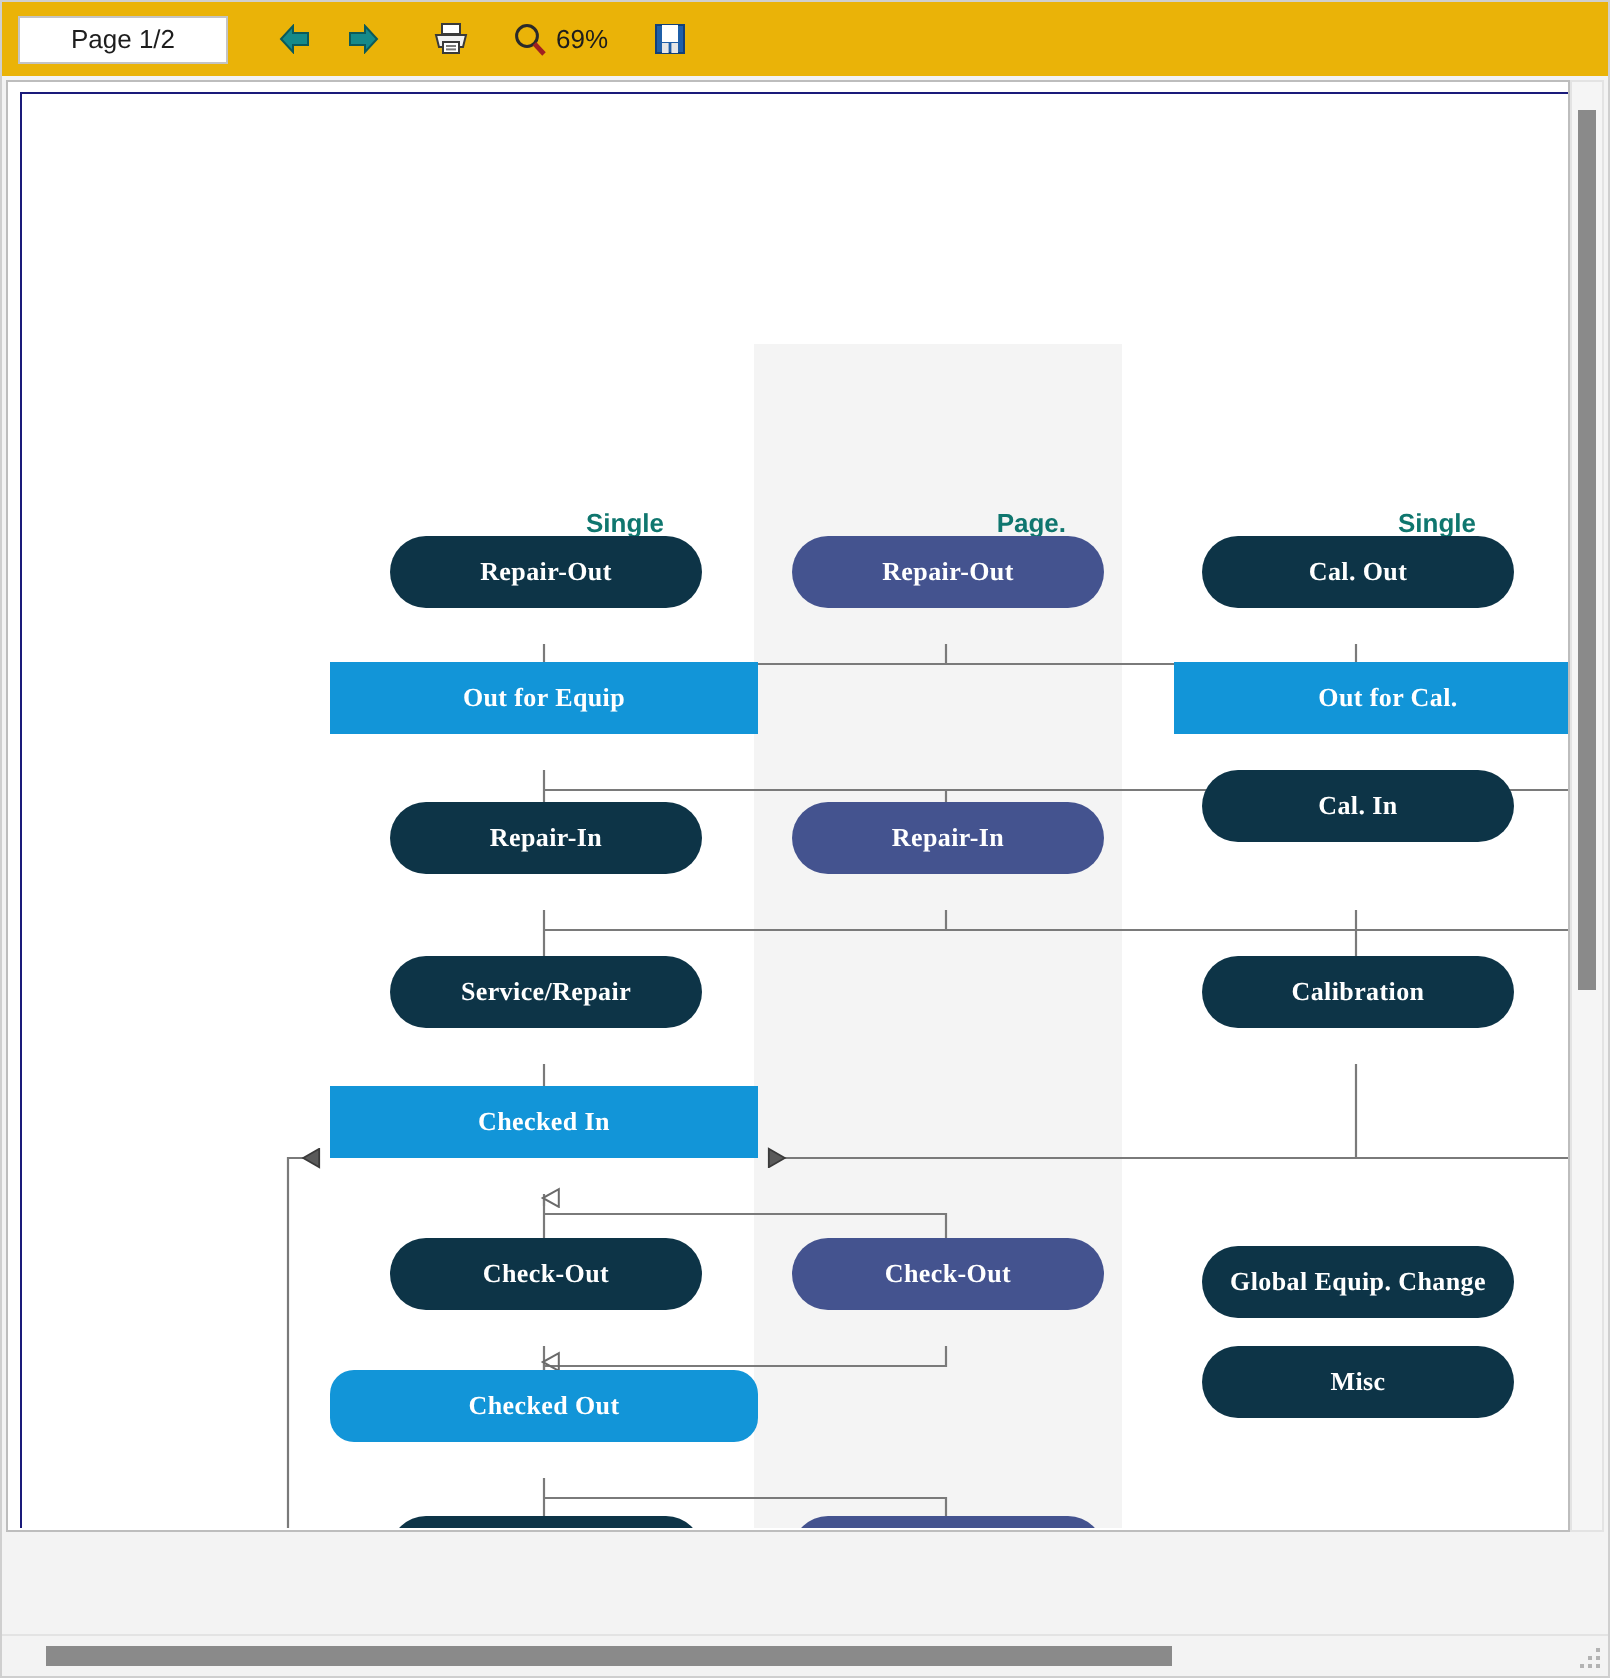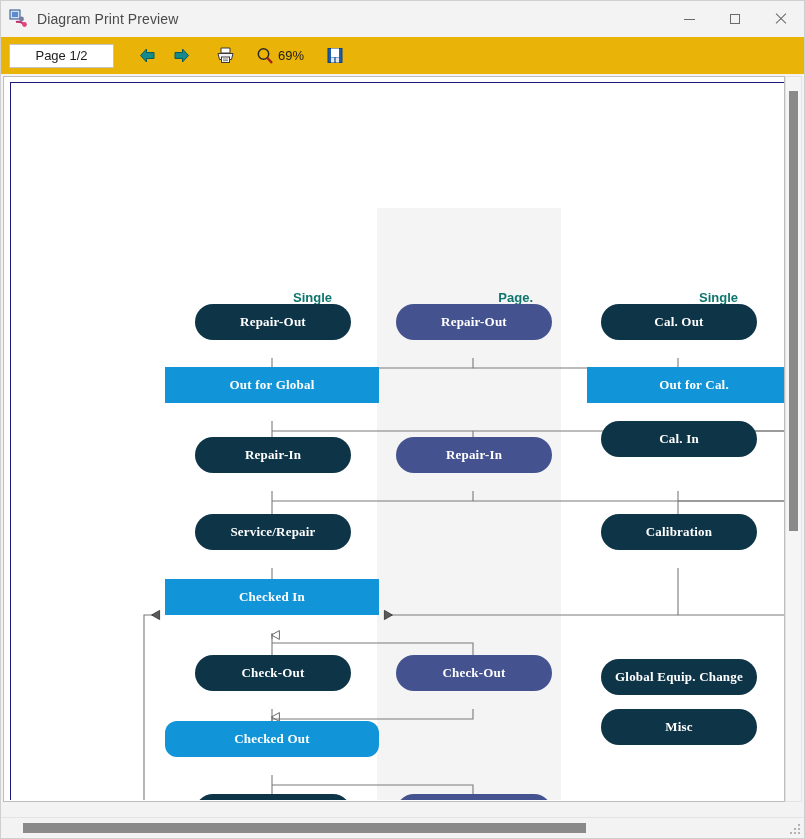--- a/index.html
+++ b/index.html
@@ -164,43 +164,20 @@
   }
   #resize-grip i{
     position:absolute;width:2px;height:2px;background:#b3b3b3;display:block;
   }
 </style>
 </head>
 <body>
 
 <div id="window">
 
-  <div id="titlebar">
-    <div id="title-icon">
-      <svg width="20" height="20" viewBox="0 0 20 20">
-        <rect x="1" y="1" width="10" height="9" fill="#cfe0f5" stroke="#28508c" stroke-width="1"></rect>
-        <rect x="3" y="3" width="6" height="5" fill="#5b8ad0"></rect>
-        <circle cx="12.5" cy="10" r="2.4" fill="#7a7a9c"></circle>
-        <path d="M7 13 q4 -1 8 2" stroke="#c0306b" stroke-width="2" fill="none"></path>
-        <circle cx="15.5" cy="15.5" r="2.4" fill="#e0457b"></circle>
-      </svg>
-    </div>
-    <div id="title-text">Diagram Print Preview</div>
-    <div id="win-buttons">
-      <div class="win-btn">
-          <span class="glyph-min"></span>
-        </div>
-      <div class="win-btn">
-          <span class="glyph-max"></span>
-        </div>
-      <div class="win-btn">
-          <span class="glyph-close"></span>
-        </div>
-    </div>
-  </div>
 
   <div id="toolbar">
     <div id="page-indicator">Page 1/2</div>
 
     <div class="tb-btn" id="tb-prev">
       <svg width="17" height="15" viewBox="0 0 17 15">
         <path d="M7.5 1 L1.5 7.5 L7.5 14 L7.5 10.5 L15 10.5 L15 4.5 L7.5 4.5 Z" fill="#158a8a" stroke="#0c5a5a" stroke-width="1"></path>
       </svg>
     </div>
 
@@ -317,21 +294,21 @@
               <div class="node pill c-dark" style="left: 184px; top: 221px; width: 156px;">
                 <span>Repair-Out</span>
               </div>
               <div class="node pill c-purple" style="left: 385px; top: 221px; width: 156px;">
                 <span>Repair-Out</span>
               </div>
               <div class="node pill c-dark" style="left: 590px; top: 221px; width: 156px;">
                 <span>Cal. Out</span>
               </div>
               <div class="node rect c-blue" style="left: 154px; top: 284px; width: 214px;">
-                <span>Out for Global</span>
+                <span>Out for Equip</span>
               </div>
               <div class="node rect c-blue" style="left: 576px; top: 284px; width: 214px;">
                 <span>Out for Cal.</span>
               </div>
               <div class="node pill c-dark" style="left: 184px; top: 354px; width: 156px;">
                 <span>Repair-In</span>
               </div>
               <div class="node pill c-purple" style="left: 385px; top: 354px; width: 156px;">
                 <span>Repair-In</span>
               </div>

